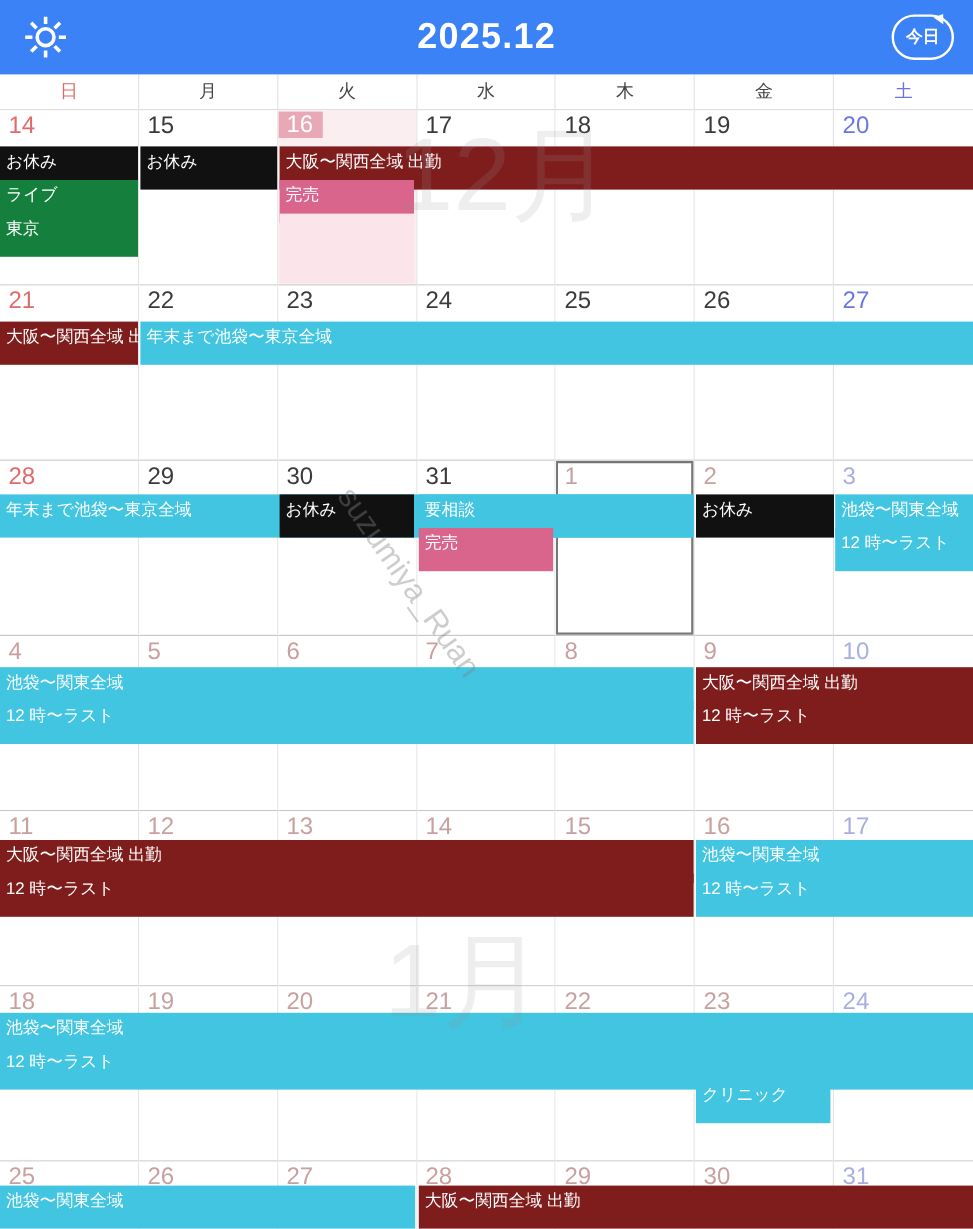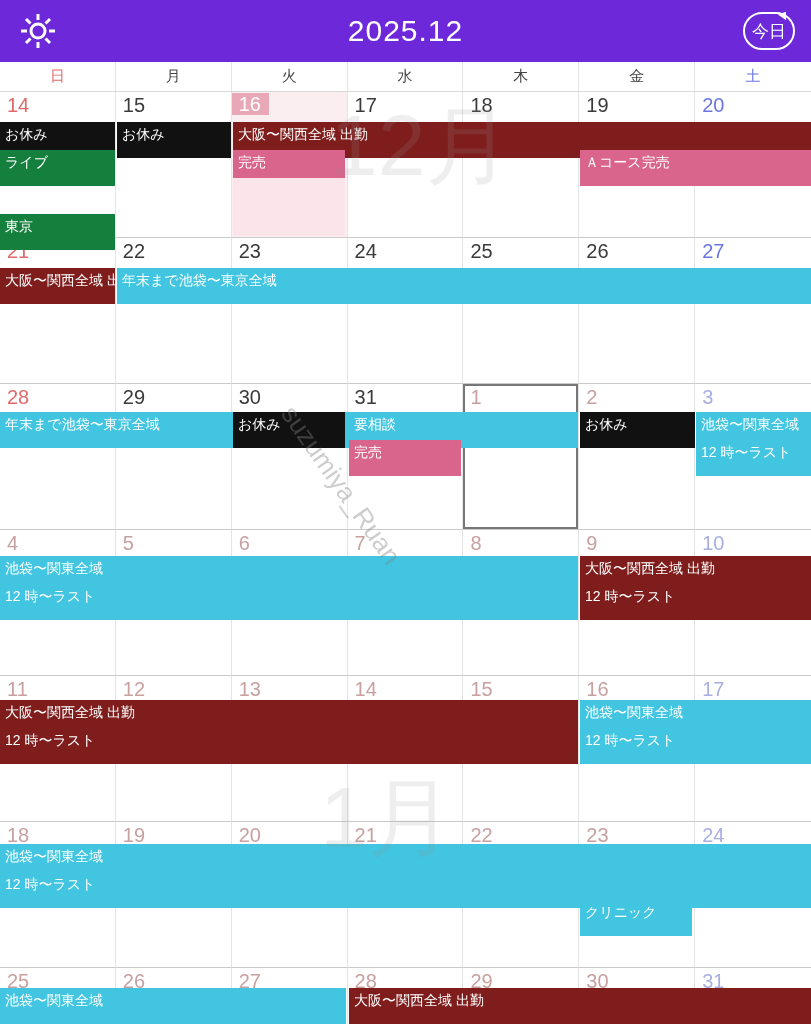--- a/index.html
+++ b/index.html
@@ -7,43 +7,44 @@
     width: 811px; height: 1024px;
     font-family: "Liberation Sans", sans-serif;
     background: #ffffff;
     overflow: hidden;
   }
   #app { position: relative; width: 811px; height: 1024px; }
 
   
   .header {
     height: 62px;
-    background: #6d28d9;
+    background: #3b82f6;
     display: flex;
     align-items: center;
     justify-content: space-between;
     padding: 0 16px;
     position: relative;
+    font-weight: bold;
   }
   .header-title {
     position: absolute;
     left: 0; right: 0;
     text-align: center;
     font-size: 30px;
     color: #ffffff;
     letter-spacing: 1px;
     pointer-events: none;
   }
   .gear-icon { width: 44px; height: 44px; z-index: 2; }
   .today-btn {
     width: 52px; height: 38px;
     border: 2px solid #ffffff;
     border-radius: 19px;
     color: #ffffff;
-    font-size: 17px;
+    font-size: 14px;
     display: flex; align-items: center; justify-content: center;
     z-index: 2;
     position: relative;
   }
   .today-btn .arrow {
     position: absolute;
     top: -3px; right: 4px;
     width: 0; height: 0;
     border-left: 5px solid transparent;
     border-right: 5px solid transparent;
@@ -324,26 +325,25 @@
         <span class="daynum other">30</span>
       </div>
       <div class="cell">
         <span class="daynum sat other">31</span>
       </div>
     </div>
 
   <div class="events-layer" id="events">
       <div class="ev black" style="left: 0px; top: 30px; width: 115px;">お休み</div>
       <div class="ev red" style="left: 0px; top: 58px; width: 115px;">ライブ</div>
-      <div class="ev red" style="left: 0px; top: 86px; width: 115px; margin-top: 36px;">東京</div>
+      <div class="ev red" style="left: 0px; top: 86px; width: 115px;">東京</div>
       <div class="ev black" style="left: 117px; top: 30px; width: 114px;">お休み</div>
       <div class="ev purple" style="left: 233px; top: 30px; width: 578px;">大阪〜関西全域 出勤</div>
       <div class="ev pink" style="left: 233px; top: 58px; width: 112px;">完売</div>
       <div class="ev pinkpale" style="left: 233px; top: 86px; width: 112px; height: 58px;"></div>
-      <div class="ev pink" style="left: 580px; top: 58px; width: 231px;">Ａコース完売</div>
       <div class="ev purple" style="left: 0px; top: 176px; width: 115px;">大阪〜関西全域 出勤</div>
       <div class="ev cyan" style="left: 117px; top: 176px; width: 694px;">年末まで池袋〜東京全域</div>
       <div class="ev cyan" style="left: 0px; top: 320px; width: 578px;">年末まで池袋〜東京全域</div>
       <div class="ev black" style="left: 233px; top: 320px; width: 112px;">お休み</div>
       <div class="ev cyan" style="left: 349px; top: 320px; width: 229px;">要相談</div>
       <div class="ev black" style="left: 580px; top: 320px; width: 115px;">お休み</div>
       <div class="ev cyan" style="left: 696px; top: 320px; width: 115px;">池袋〜関東全域</div>
       <div class="ev pink" style="left: 349px; top: 348px; width: 112px;">完売</div>
       <div class="ev cyan" style="left: 696px; top: 348px; width: 115px;">12 時〜ラスト</div>
       <div class="ev cyan" style="left: 0px; top: 464px; width: 578px;">池袋〜関東全域</div>

